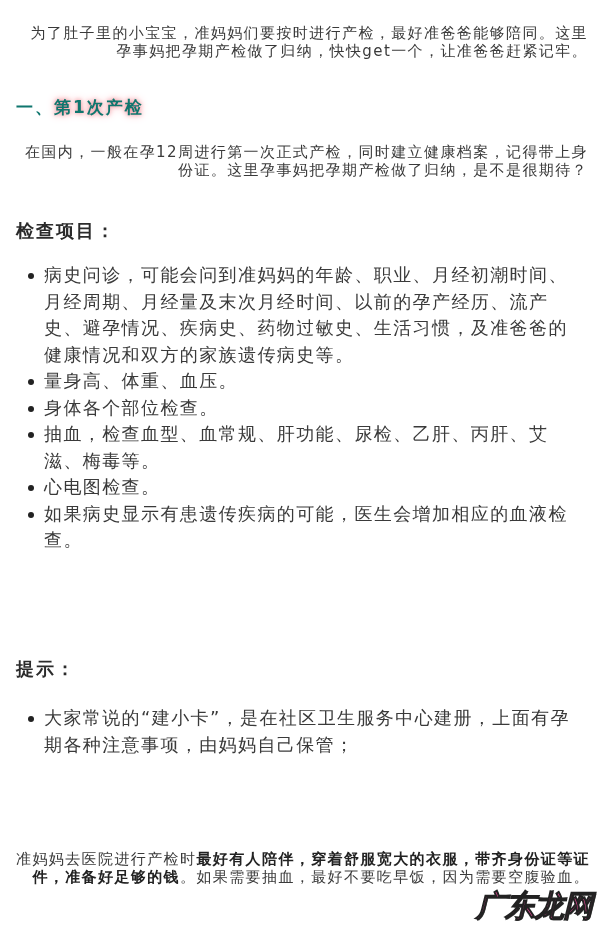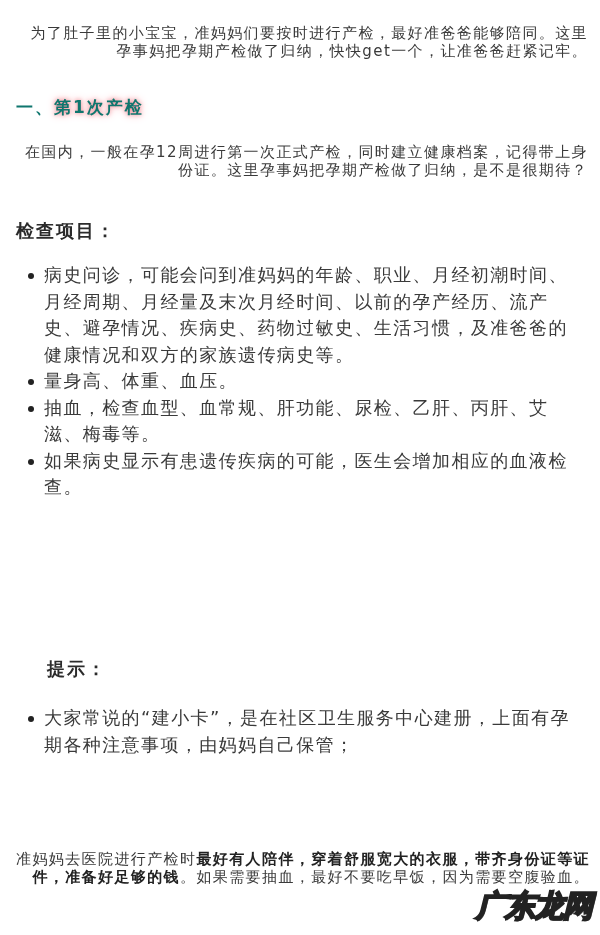--- a/index.html
+++ b/index.html
@@ -32,28 +32,28 @@
   .list1 { position: absolute; left: 20px; top: 262px; width: 560px; }
   ul { list-style: none; margin: 0; padding: 0; }
   li {
     position: relative; padding-left: 24px;
     font-size: 18px; line-height: 26.5px; letter-spacing: 1.4px; color: #3a3a3a;
   }
   li::before {
     content: ""; position: absolute; left: 8px; top: 11px;
     width: 6px; height: 6px; border-radius: 50%; background: #222;
   }
-  .label2 { position: absolute; left: 16px; top: 657px; margin-left: 31px; }
+  .label2 { position: absolute; left: 16px; top: 657px; }
   .list2 { position: absolute; left: 20px; top: 705px; width: 560px; }
   .list2 li { margin-bottom: 21px; }
   .final { position: absolute; left: 16px; top: 850px; width: 574px; }
   .final b { color: #222; }
   .watermark {
     position: absolute; left: 476px; top: 886px;
-    font-size: 30px; font-weight: bold; font-style: italic; color: #ec4899;
+    font-size: 30px; font-weight: normal; font-style: italic; color: #ec4899;
     letter-spacing: -1px;
     -webkit-text-stroke: 2px #222;
     text-shadow: 1px 1px 0 #555;
   }
 </style>
 </head>
 <body>
 
 <div class="page">
 
@@ -63,21 +63,23 @@
     <span>一、</span><span class="hl">第1次产检</span>
   </div>
 
   <p class="para p2">在国内，一般在孕12周进行第一次正式产检，同时建立健康档案，记得带上身份证。这里孕事妈把孕期产检做了归纳，是不是很期待？</p>
 
   <div class="label label1">检查项目：</div>
 
   <ul class="list1">
     <li>病史问诊，可能会问到准妈妈的年龄、职业、月经初潮时间、月经周期、月经量及末次月经时间、以前的孕产经历、流产史、避孕情况、疾病史、药物过敏史、生活习惯，及准爸爸的健康情况和双方的家族遗传病史等。</li>
     <li>量身高、体重、血压。</li>
+    <li>身体各个部位检查。</li>
     <li>抽血，检查血型、血常规、肝功能、尿检、乙肝、丙肝、艾滋、梅毒等。</li>
+    <li>心电图检查。</li>
     <li>如果病史显示有患遗传疾病的可能，医生会增加相应的血液检查。</li>
   </ul>
 
   <div class="label label2">提示：</div>
 
   <ul class="list2">
     <li>大家常说的“建小卡”，是在社区卫生服务中心建册，上面有孕期各种注意事项，由妈妈自己保管；</li>
   </ul>
 
   <p class="para final"><span>准妈妈去医院进行产检时</span><b>最好有人陪伴，穿着舒服宽大的衣服，带齐身份证等证件，准备好足够的钱</b><span>。如果需要抽血，最好不要吃早饭，因为需要空腹验血。</span></p>

